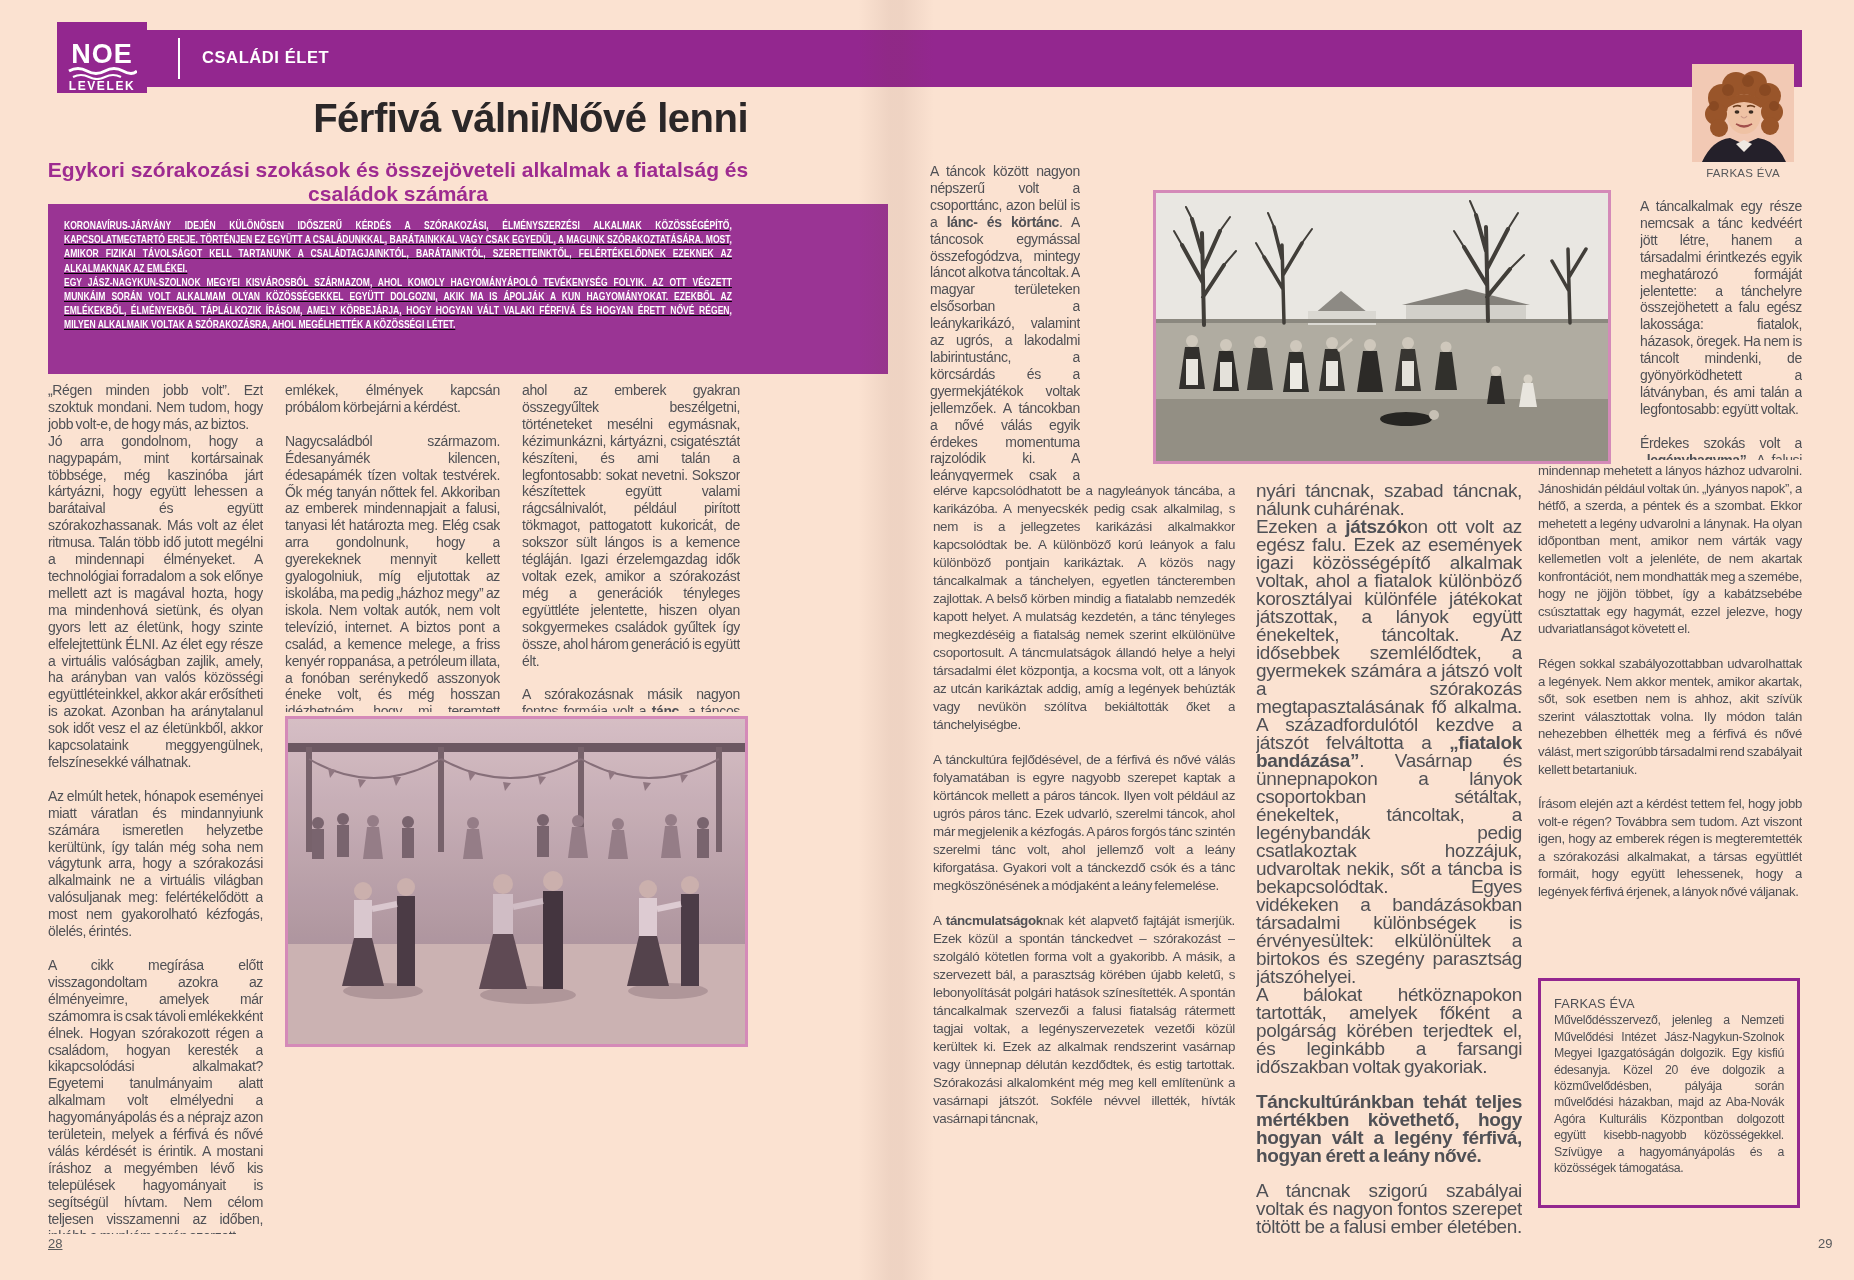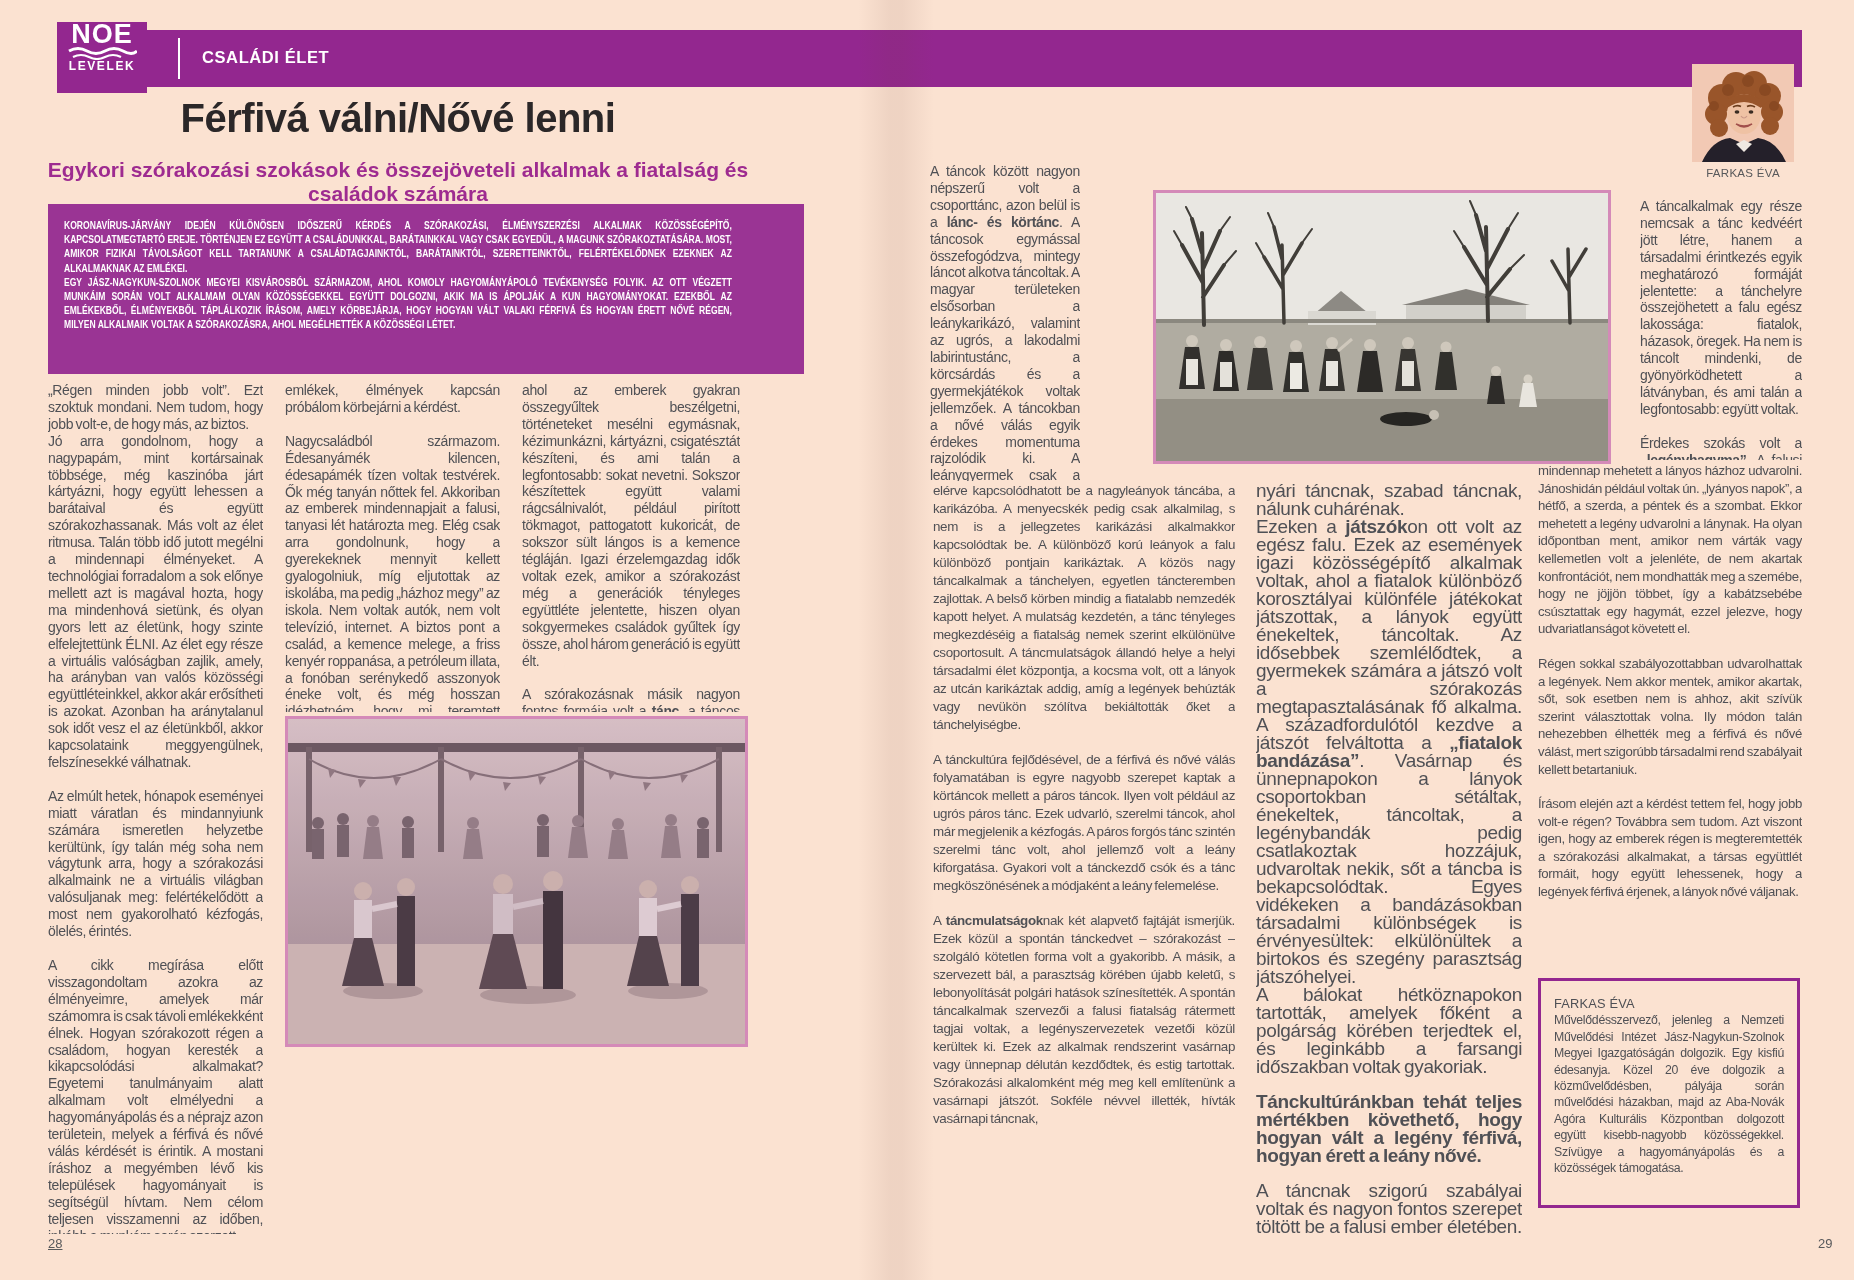--- a/index.html
+++ b/index.html
@@ -4,31 +4,31 @@
 <style>
   html,body{margin:0;padding:0;background:#6b6b6b;}
   .stage{position:relative;width:1854px;height:1280px;background:#fbe2d1;overflow:hidden;
          font-family:"Liberation Sans",sans-serif;}
   
   .bar{position:absolute;left:145px;top:30px;width:1657px;height:57px;background:#93278f;}
   .bar-divider{position:absolute;left:178px;top:38px;width:2px;height:41px;background:#ffffff;}
   .section-label{position:absolute;left:202px;top:48px;color:#fff;font-weight:700;
                  font-size:16.5px;letter-spacing:.6px;}
   .logo{position:absolute;left:57px;top:22px;width:90px;height:71px;background:#93278f;
-        display:flex;flex-direction:column;align-items:center;justify-content:flex-start;}
+        display:flex;flex-direction:column;align-items:center;justify-content:flex-end;}
   .logo-top{color:#fff;font-weight:700;font-size:27px;letter-spacing:1px;line-height:24px;}
   .logo-bottom{color:#fff;font-weight:700;font-size:12px;letter-spacing:1.6px;line-height:13px;}
   
-  .title{position:absolute;left:48px;top:96px;width:700px;text-align:center;
+  .title{position:absolute;left:48px;top:96px;width:700px;text-align:right;
          font-size:40px;font-weight:700;color:#2b2728;letter-spacing:-.5px;}
   .subtitle{position:absolute;left:28px;top:158px;width:740px;text-align:center;
             font-size:21px;font-weight:700;color:#9e2b90;}
   
-  .lead-box{position:absolute;left:48px;top:204px;width:756px;height:170px;background:#9a3494;
-            box-sizing:border-box;padding:14px 16px;overflow:hidden;}
+  .lead-box{position:absolute;left:48px;top:204px;width:840px;height:170px;background:#9a3494;
+            box-sizing:border-box;padding:14px 16px;overflow:hidden;text-decoration:underline;}
   .lead-inner{width:920px;transform:scaleX(.726);transform-origin:0 0;color:#fff;
               font-weight:700;font-size:11.8px;line-height:14.2px;text-align:justify;}
   .lead-inner p{margin:0;}
   
   .col{position:absolute;color:#4f5055;font-size:14px;line-height:16.9px;
        letter-spacing:-.35px;word-spacing:-1px;text-align:justify;overflow:hidden;}
   .col p{margin:0;}
   .col p.gap{margin-top:17px;}
   .col b{font-weight:700;}
   .bold-par{font-weight:700;}

